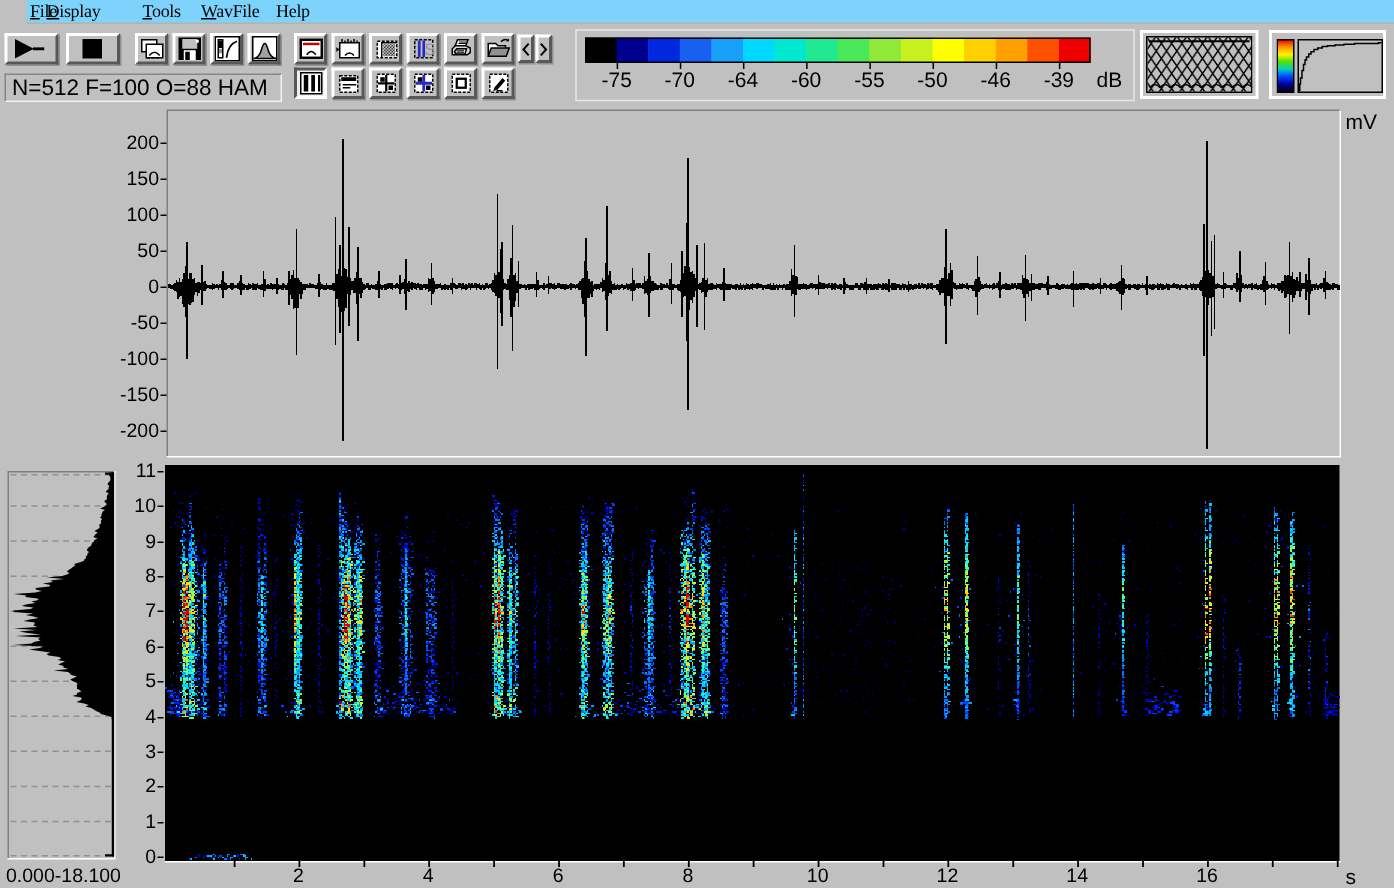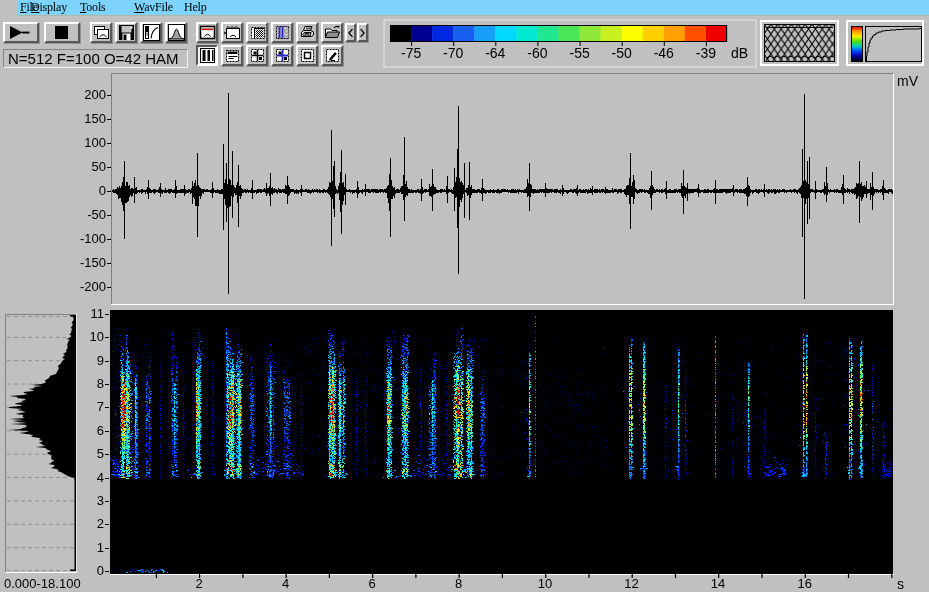--- a/index.html
+++ b/index.html
@@ -25,21 +25,21 @@
 <pattern id="dith" width="2" height="2" patternUnits="userSpaceOnUse">
         <rect width="2" height="2" fill="#fff"></rect>
         <rect width="1" height="1" fill="#000"></rect>
         <rect x="1" y="1" width="1" height="1" fill="#000"></rect>
       </pattern>
 </defs>
   </svg>
 <div id="menubar">
 <span style="left:2px"><u>F</u>ile</span>
 <span style="left:13px"><u>D</u>isplay</span>
-<span style="left:62px"><u>T</u>ools</span>
+<span style="left:77px"><u>T</u>ools</span>
 <span style="left:116px"><u>W</u>avFile</span>
 <span style="left:166px">Help</span>
 </div>
 <svg class="abs" style="left:0;top:0" width="929" height="592" font-family="Liberation Sans, sans-serif" font-size="13" fill="#000">
 <rect x="111" y="73" width="783" height="232" fill="#c0c0c0"></rect>
 <path d="M111.5 305 V73.5 H893" stroke="#808080" fill="none"></path>
 <path d="M111 304.5 H893.5 M893.5 305 V74" stroke="#fff" fill="none"></path>
 <text x="106" y="99" text-anchor="end">200</text>
     <rect x="107" y="95" width="4" height="1" fill="#000"></rect>
     <text x="106" y="123" text-anchor="end">150</text>
@@ -327,21 +327,21 @@
       <rect x="5.5" y="5.5" width="6" height="6" fill="none" stroke="#000" stroke-width="1.5"></rect>
     </svg>
   </div>
 <div class="tbtn" style="left:321px;top:45px;width:22px;height:21px">
     <svg width="17" height="17" viewBox="0 0 17 17">
       <rect x="2.5" y="2.5" width="12" height="12" fill="#fff" stroke="#000" stroke-dasharray="2 1"></rect>
       <path d="M5.5 11.5 L11 5 L12.8 6.8 L7.3 13.2 Z M5.5 11.5 l-0.6 2.3 2.3 -0.9" fill="#000"></path>
       <path d="M7 13.5h4" stroke="#000"></path>
     </svg>
   </div>
-<div id="status">N=512 F=100 O=42 HAM</div>
+<div id="status">N=512 F=100 O=88 HAM</div>
 <div class="abs" style="left:760px;top:20px;width:79px;height:46px;border:2px solid #fff;background:#c0c0c0"></div>
 <svg class="abs" style="left:764px;top:24px" width="71" height="38">
 <rect x="0.5" y="0.5" width="70" height="37" fill="#c0c0c0" stroke="#000"></rect>
 <rect x="1" y="1" width="69" height="36" fill="url(#lattice)"></rect>
 <g stroke="#000" fill="none">
 <path d="M2 3.5 H69" stroke-width="1.2"></path>
 <path d="M2.5 34.5 q3.4 -4.5 6.85 0"></path>
       <path d="M9.35 34.5 q3.4 -4.5 6.85 0"></path>
       <path d="M16.2 34.5 q3.4 -4.5 6.85 0"></path>
       <path d="M23.049999999999997 34.5 q3.4 -4.5 6.85 0"></path>

